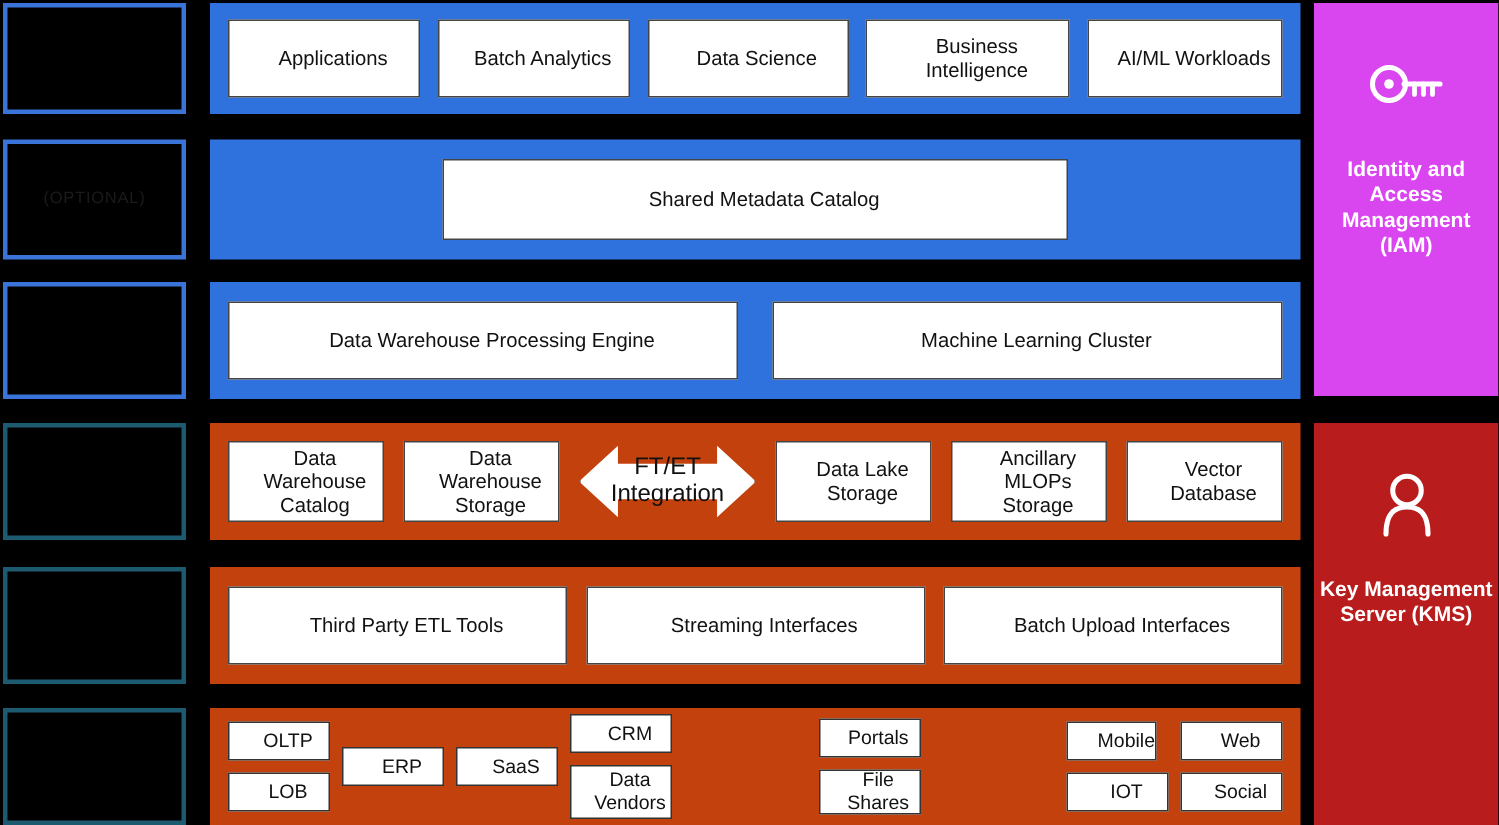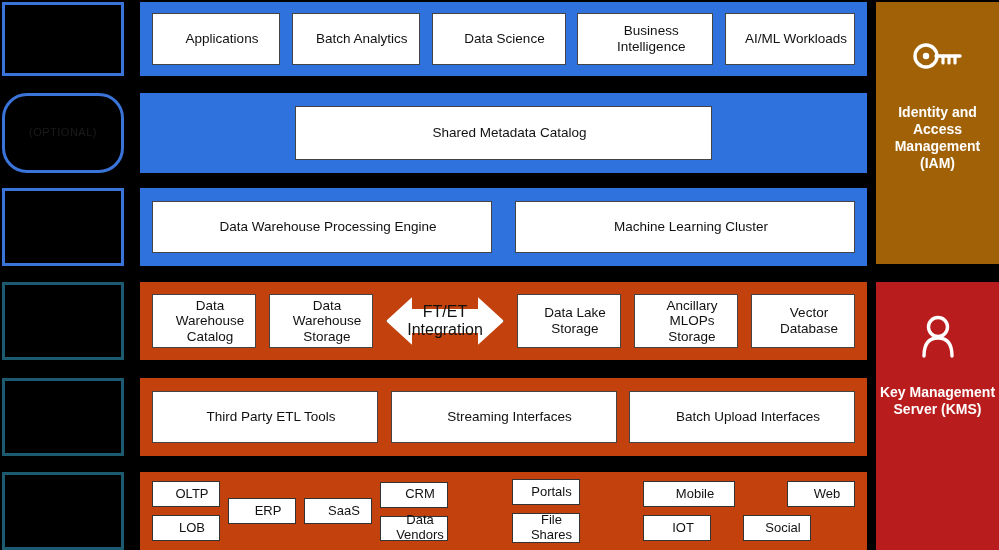--- a/index.html
+++ b/index.html
@@ -97,21 +97,21 @@
   }
 
   
   .sidepanel {
     left: 876px;
     width: 123px;
     display: flex;
     flex-direction: column;
     align-items: center;
   }
-  .sidepanel.blue { background: #a16207; }
+  .sidepanel.blue { background: #d946ef; }
   .sidepanel.teal { background: #b91c1c; }
   .sidepanel .panel-icon {
     margin-top: 32px;
     height: 44px;
     display: flex;
     align-items: center;
     justify-content: center;
   }
   .sidepanel .panel-title {
     margin-top: 26px;
@@ -128,21 +128,21 @@
 </style>
 </head>
 <body>
 
 <div id="canvas">
 
   <div class="abs legend-box blue" style="top:2px;height:74px;">
     <span class="legend-label"></span>
   </div>
 
-  <div class="abs legend-box blue" style="top:93px;height:80px;border-radius:25px;">
+  <div class="abs legend-box blue" style="top:93px;height:80px;">
     <span class="legend-label">(OPTIONAL)</span>
   </div>
 
   <div class="abs legend-box blue" style="top:188px;height:78px;">
     <span class="legend-label"></span>
   </div>
 
   <div class="abs legend-box teal" style="top:282px;height:78px;">
     <span class="legend-label"></span>
   </div>
@@ -240,46 +240,46 @@
           <span>ERP</span>
         </div>
         <div class="node small" style="width:68px;height:26px;">
           <span>SaaS</span>
         </div>
       </div>
       <div style="display:flex;flex-direction:column;gap:8px;">
         <div class="node small" style="width:68px;height:26px;">
           <span>CRM</span>
         </div>
-        <div class="node small" style="width:68px;height:25px;">
+        <div class="node small" style="width:68px;height:36px;">
           <span>Data Vendors</span>
         </div>
       </div>
     </div>
 
     <div class="group" style="flex-direction:column;gap:8px;">
       <div class="node small" style="width:68px;height:26px;">
         <span>Portals</span>
       </div>
       <div class="node small" style="width:68px;height:30px;">
         <span>File Shares</span>
       </div>
     </div>
 
     <div class="group" style="gap:8px;">
       <div style="display:flex;flex-direction:column;gap:8px;">
-        <div class="node small" style="width:92px;height:26px;">
+        <div class="node small" style="width:60px;height:26px;justify-content:flex-end;">
           <span>Mobile</span>
         </div>
         <div class="node small" style="width:68px;height:26px;">
           <span>IOT</span>
         </div>
       </div>
       <div style="display:flex;flex-direction:column;gap:8px;">
-        <div class="node small" style="width:68px;height:26px;margin-left:44px;">
+        <div class="node small" style="width:68px;height:26px;">
           <span>Web</span>
         </div>
         <div class="node small" style="width:68px;height:26px;">
           <span>Social</span>
         </div>
       </div>
     </div>
   </div>
 
   <div class="abs sidepanel blue" style="top:2px;height:262px;">

